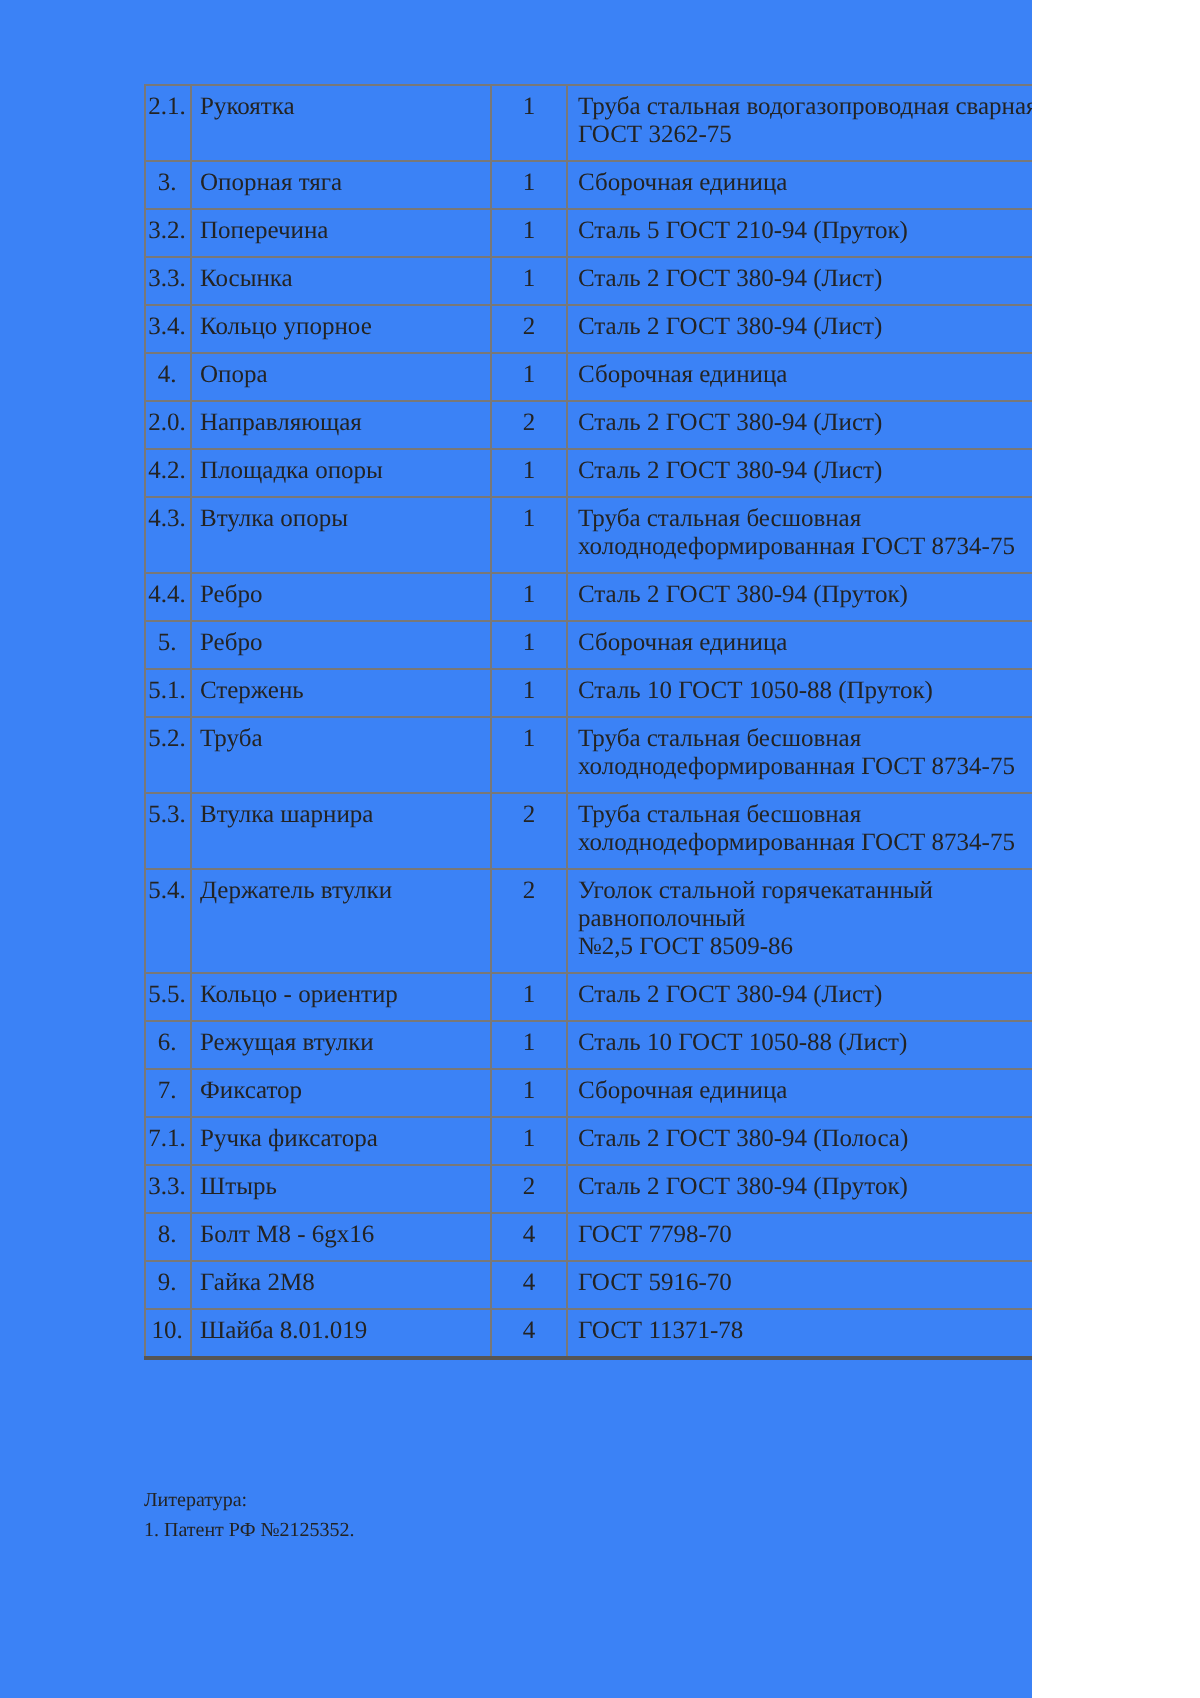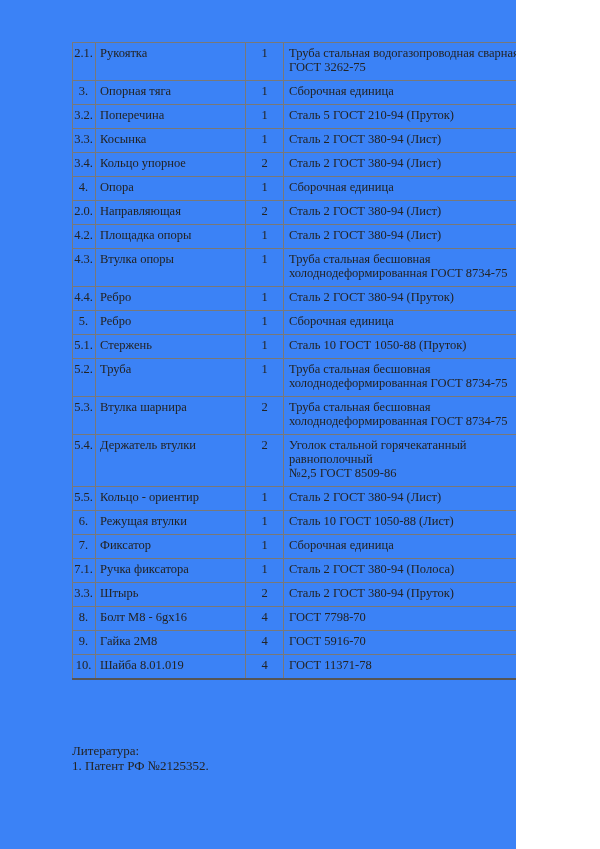--- a/index.html
+++ b/index.html
@@ -48,21 +48,21 @@
     text-align: center;
   }
   table.parts td.material {
     white-space: pre-line;
     padding-left: 5px;
   }
   .literature {
     position: absolute;
     left: 72px;
     top: 744px;
-    font-size: 13px;
+    font-size: 10px;
     line-height: 14.5px;
     color: #232323;
   }
 </style>
 </head>
 <body>
 
 <div class="page">
 
   <table class="parts">

